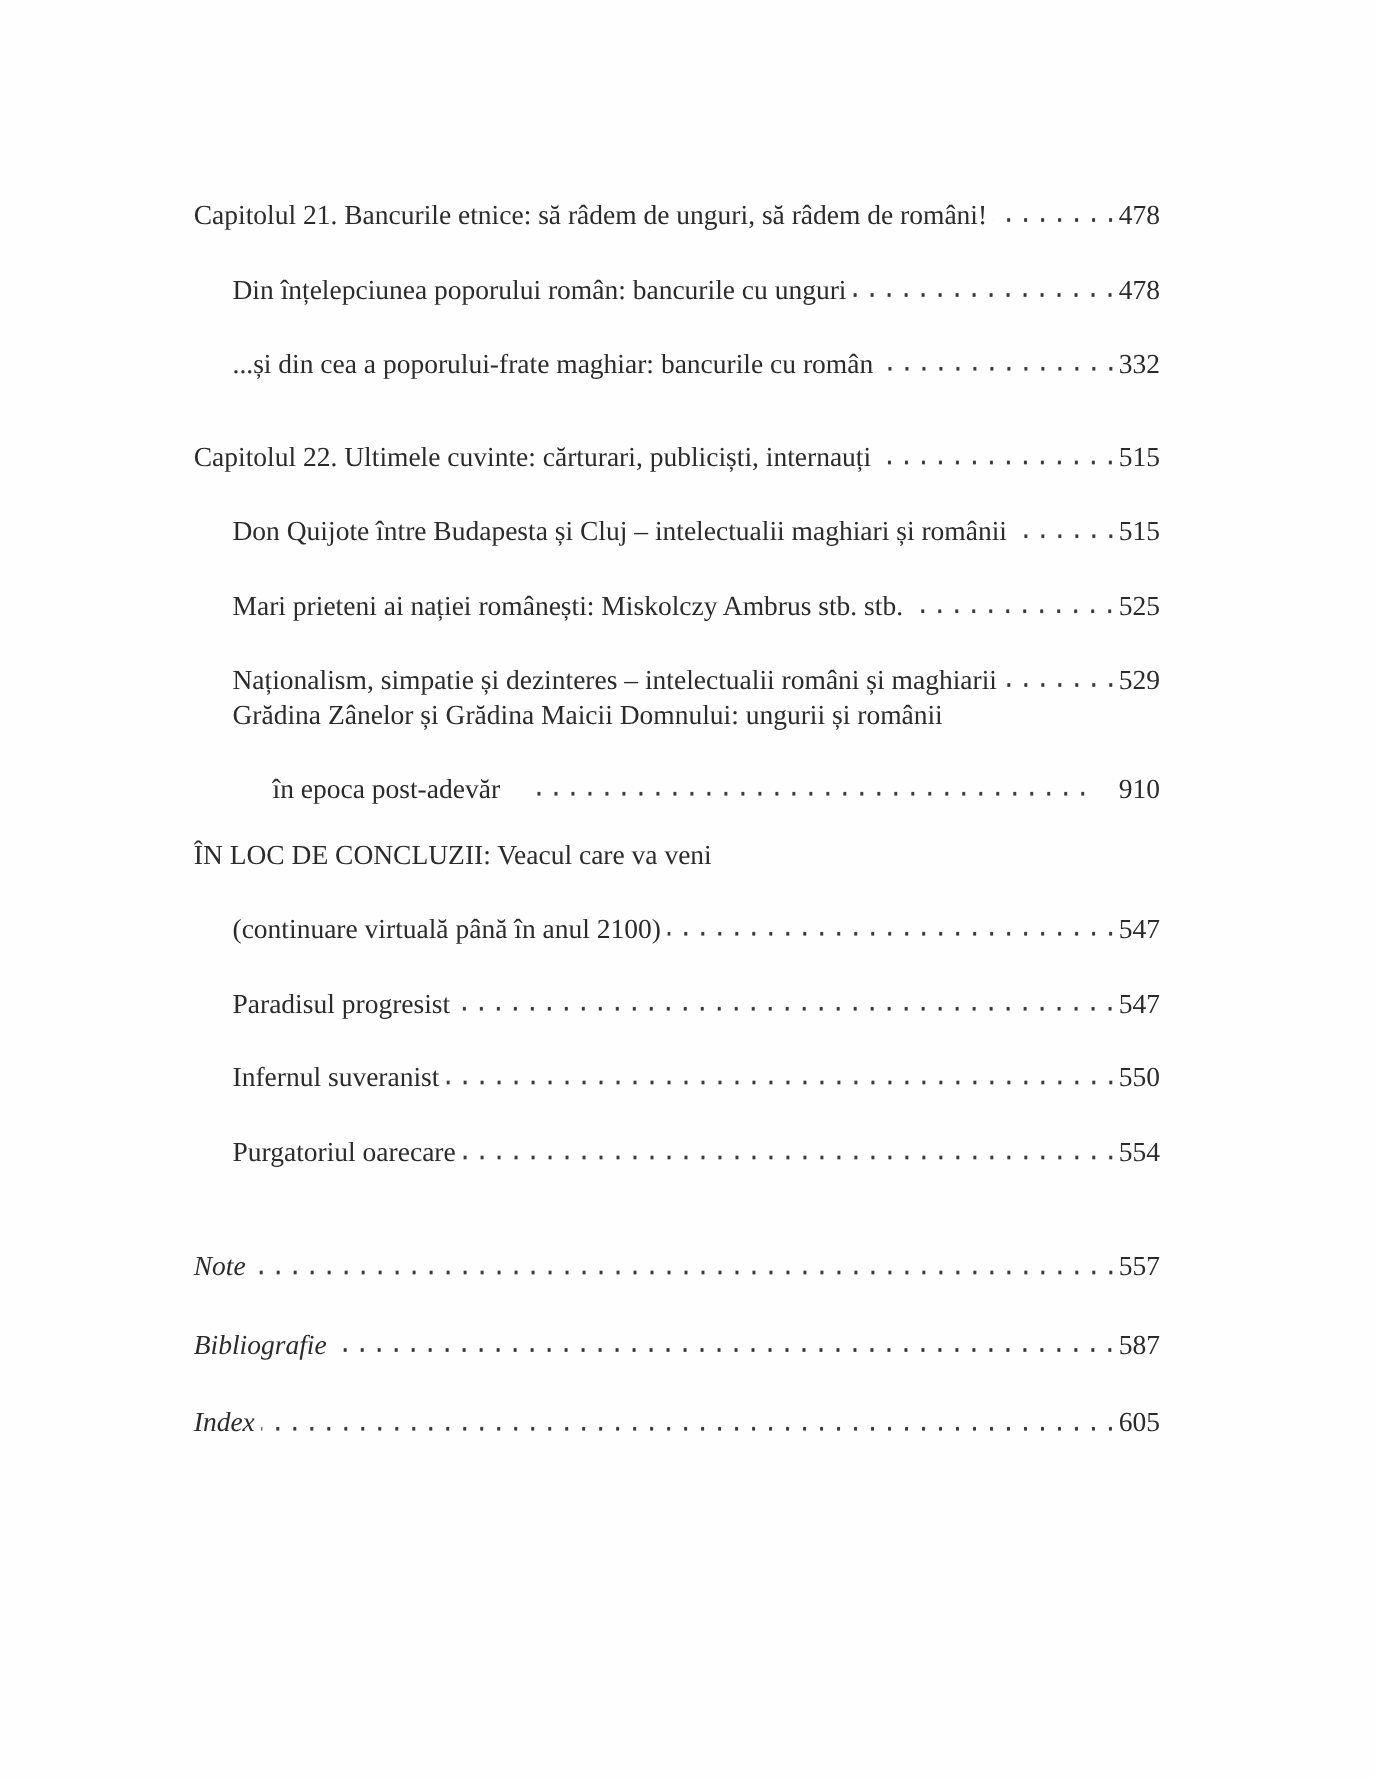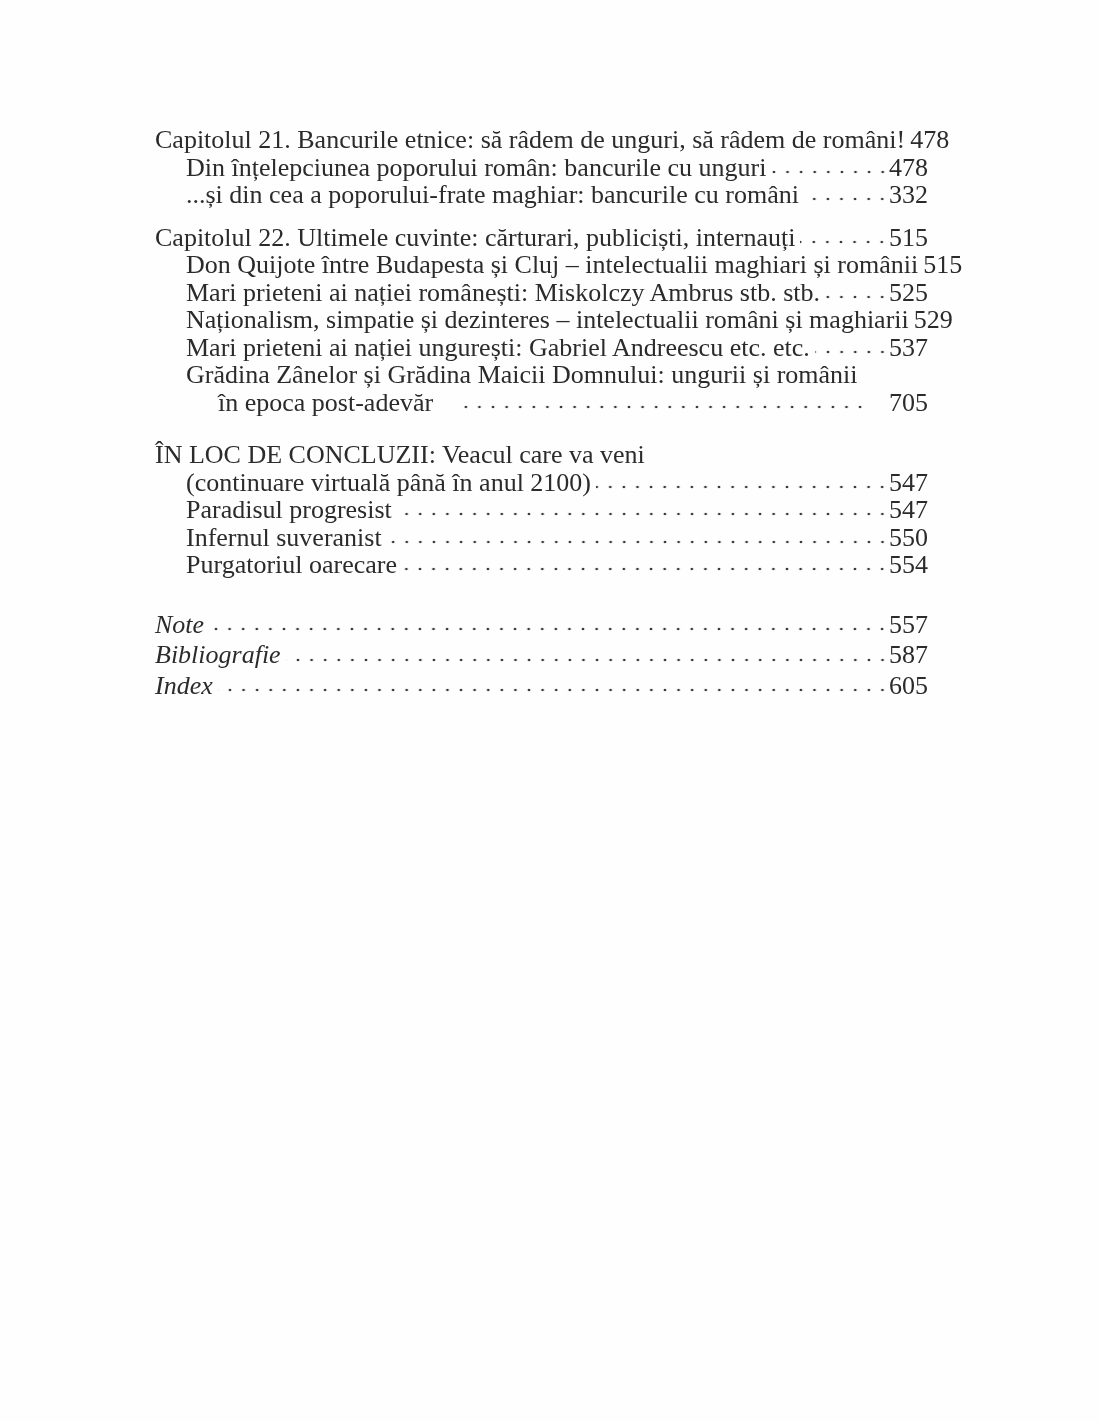--- a/index.html
+++ b/index.html
@@ -8,21 +8,21 @@
     background: #ffffff;
   }
   .page {
     position: relative;
     box-sizing: border-box;
     width: 1100px;
     height: 1422px;
     background: #fefefe;
     color: #2b2b2b;
     font-family: "Liberation Serif", "DejaVu Serif", serif;
-    font-size: 26px;
+    font-size: 22px;
     padding: 126px 172px 0 155px;
     overflow: hidden;
   }
   .toc-row {
     display: flex;
     align-items: baseline;
     line-height: 27.5px;
     white-space: nowrap;
   }
   .i1 { padding-left: 31px; justify-content: space-between; }
@@ -41,39 +41,40 @@
     background-image: radial-gradient(circle, #383838 1.35px, rgba(0,0,0,0) 1.6px);
     background-size: 13.6px 6px;
     background-repeat: repeat-x;
     background-position: right 0px bottom 6.5px;
   }
   .italic-row .leader {
     background-position: right 0px bottom 8px;
   }
   .toc-page-num {
     white-space: nowrap;
+    margin-top: 32px;
   }
 </style>
 </head>
 <body>
 
 <div class="page">
 
   <div class="toc-row">
     <span class="toc-title">Capitolul 21. Bancurile etnice: să râdem de unguri, să râdem de români!</span>
     <span class="leader"></span>
     <span class="toc-page-num">478</span>
   </div>
   <div class="toc-row i1">
     <span class="toc-title">Din înțelepciunea poporului român: bancurile cu unguri</span>
     <span class="leader"></span>
     <span class="toc-page-num">478</span>
   </div>
   <div class="toc-row i1">
-    <span class="toc-title">...și din cea a poporului-frate maghiar: bancurile cu români</span>
+    <span class="toc-title">...și din cea a poporului-frate maghiar: bancurile cu român</span>
     <span class="leader"></span>
     <span class="toc-page-num">332</span>
   </div>
 
   <div class="toc-row gap-a">
     <span class="toc-title">Capitolul 22. Ultimele cuvinte: cărturari, publiciști, internauți</span>
     <span class="leader"></span>
     <span class="toc-page-num">515</span>
   </div>
   <div class="toc-row i1">
@@ -85,31 +86,26 @@
     <span class="toc-title">Mari prieteni ai nației românești: Miskolczy Ambrus stb. stb.</span>
     <span class="leader"></span>
     <span class="toc-page-num">525</span>
   </div>
   <div class="toc-row i1">
     <span class="toc-title">Naționalism, simpatie și dezinteres – intelectualii români și maghiarii</span>
     <span class="leader"></span>
     <span class="toc-page-num">529</span>
   </div>
   <div class="toc-row i1">
-    <span class="toc-title">Mari prieteni ai nației ungurești: Gabriel Andreescu etc. etc.</span>
-    <span class="leader"></span>
-    <span class="toc-page-num">537</span>
-  </div>
-  <div class="toc-row i1">
     <span class="toc-title">Grădina Zânelor și Grădina Maicii Domnului: ungurii și românii</span>
   </div>
   <div class="toc-row i2">
     <span class="toc-title">în epoca post-adevăr</span>
     <span class="leader"></span>
-    <span class="toc-page-num">705</span>
+    <span class="toc-page-num">910</span>
   </div>
 
   <div class="toc-row gap-b">
     <span class="toc-title">ÎN LOC DE CONCLUZII: Veacul care va veni</span>
   </div>
   <div class="toc-row i1">
     <span class="toc-title">(continuare virtuală până în anul 2100)</span>
     <span class="leader"></span>
     <span class="toc-page-num">547</span>
   </div>

